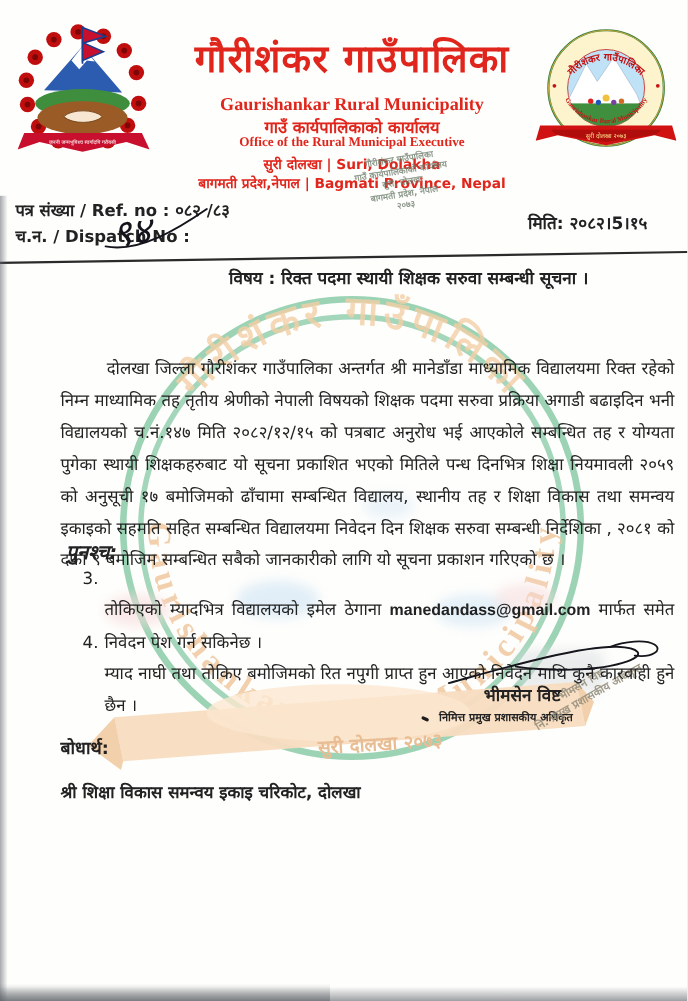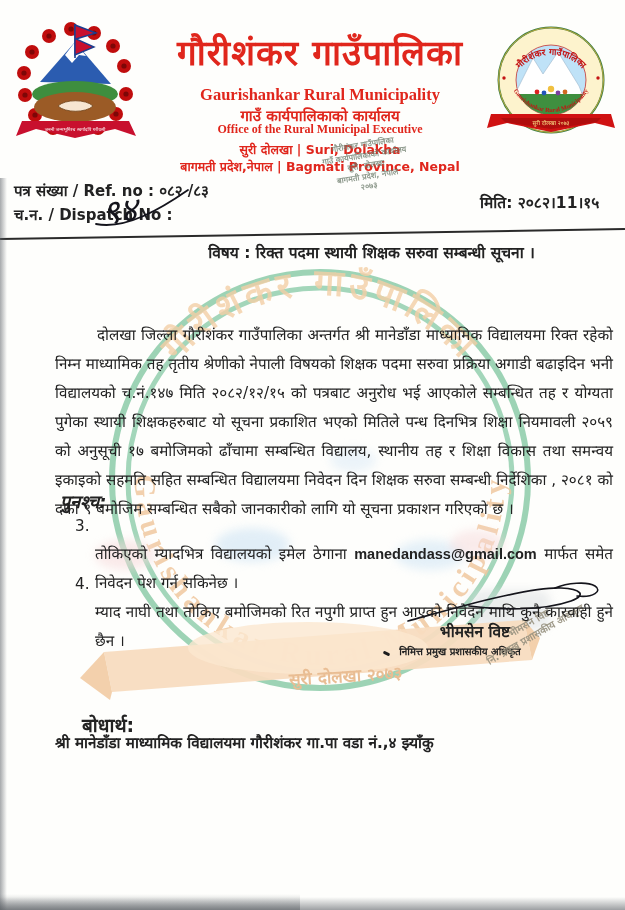--- a/index.html
+++ b/index.html
@@ -46,21 +46,21 @@
   
   .sig-squiggle{left:405px;top:581px;z-index:3;}
   .sig-name{left:395px;top:620px;width:160px;font-size:15.5px;font-weight:600;}
   .sig-desig{left:338px;top:644px;width:244px;font-size:10px;font-weight:600;}
   .sig-stamp{
     left:452px;top:660px;width:170px;transform:rotate(-30deg);transform-origin:left top;
     color:#97917f;opacity:.9;font-size:10px;line-height:13px;font-weight:600;text-align:center;
   }
   .speck{left:383px;top:652px;width:7px;height:3px;background:#1d1d1d;border-radius:2px;transform:rotate(25deg);}
   
-  .cc-label{left:55px;top:712px;font-size:19px;font-weight:600;z-index:2;margin-left:27px;}
+  .cc-label{left:55px;top:668px;font-size:16px;font-weight:600;z-index:2;}
   .cc-1{left:55px;top:709px;font-size:15.2px;font-weight:600;z-index:2;}
   .cc-2{left:55px;top:732px;font-size:15.2px;font-weight:600;z-index:2;}
   
   .wm{z-index:0;}
   .wm-blob{position:absolute;filter:blur(5px);border-radius:50%;z-index:0;}
   
   .edge-left{left:0;top:178px;bottom:0;width:7px;z-index:6;
     background:linear-gradient(to right,rgba(95,100,106,.55),rgba(95,100,106,0));}
   .edge-bottom{left:0;bottom:0;width:625px;height:13px;z-index:6;
     background:linear-gradient(to top,rgba(92,97,103,.6),rgba(92,97,103,0));}
@@ -203,21 +203,21 @@
       <text x="64" y="99" text-anchor="middle" font-size="5.6" fill="#ffe98c">सुरी दोलखा २०७३</text>
     </g>
   </svg>
 
   <div class="abs ref-line">पत्र संख्या / Ref. no : ०८२ /८३</div>
   <div class="abs dispatch-line">च.न. / Dispatch No :</div>
   <svg class="abs dispatch-hand" width="100" height="50" viewBox="0 0 100 50">
     <text x="10" y="36" font-size="34" fill="#14141c" transform="rotate(-7 50 25)" font-style="italic">९४</text>
     <path d="M4,40 C34,46 70,24 96,6" fill="none" stroke="#14141c" stroke-width="1.8" stroke-linecap="round"></path>
   </svg>
-  <div class="abs date-line">मिति: २०८२।11।१५</div>
+  <div class="abs date-line">मिति: २०८२।5।१५</div>
   <div class="abs rule"></div>
 
   <div class="abs center subject">विषय : रिक्त पदमा स्थायी शिक्षक सरुवा सम्बन्धी सूचना ।</div>
   <div class="abs body-par">दोलखा जिल्ला गौरीशंकर गाउँपालिका अन्तर्गत श्री मानेडाँडा माध्यामिक विद्यालयमा रिक्त रहेको निम्न माध्यामिक तह तृतीय श्रेणीको नेपाली विषयको  शिक्षक पदमा सरुवा प्रक्रिया अगाडी बढाइदिन भनी विद्यालयको च.नं.१४७ मिति २०८२/१२/१५ को पत्रबाट अनुरोध भई आएकोले सम्बन्धित तह र योग्यता पुगेका स्थायी शिक्षकहरुबाट यो सूचना प्रकाशित भएको मितिले पन्ध दिनभित्र शिक्षा नियमावली २०५९ को अनुसूची १७ बमोजिमको ढाँचामा सम्बन्धित विद्यालय, स्थानीय तह र शिक्षा विकास तथा समन्वय इकाइको सहमति सहित सम्बन्धित विद्यालयमा निवेदन दिन शिक्षक सरुवा सम्बन्धी निर्देशिका , २०८१ को दफा ९ बमोजिम सम्बन्धित सबैको जानकारीको लागि यो सूचना प्रकाशन गरिएको छ ।</div>
 
   <div class="abs ps-label">पुनश्च:</div>
   <div class="abs ps-item ps-3">
     <span class="num">3.</span>
     <span class="txt"><span>तोकिएको म्यादभित्र विद्यालयको इमेल ठेगाना </span><span class="email">manedandass@gmail.com</span><span> मार्फत समेत निवेदन पेश गर्न सकिनेछ ।</span></span>
   </div>
@@ -232,19 +232,19 @@
   </svg>
   <div class="abs center sig-name">भीमसेन विष्ट</div>
   <div class="abs center sig-desig">निमित्त प्रमुख प्रशासकीय अधिकृत</div>
   <div class="abs sig-stamp">
     <div>भीमसेन विष्ट</div>
     <div>नि. प्रमुख प्रशासकीय अधिकृत</div>
   </div>
   <div class="abs speck"></div>
 
   <div class="abs cc-label">बोधार्थ:</div>
-  <div class="abs cc-2">श्री मानेडाँडा माध्यामिक विद्यालयमा गौरीशंकर गा.पा वडा नं.,४ झ्याँकु</div>
+  <div class="abs cc-1">श्री शिक्षा विकास समन्वय इकाइ चरिकोट, दोलखा</div>
 
   <div class="abs edge-left"></div>
   <div class="abs edge-bottom"></div>
   <div class="abs edge-bottom-left"></div>
 
 </div>
 
 </body></html>

